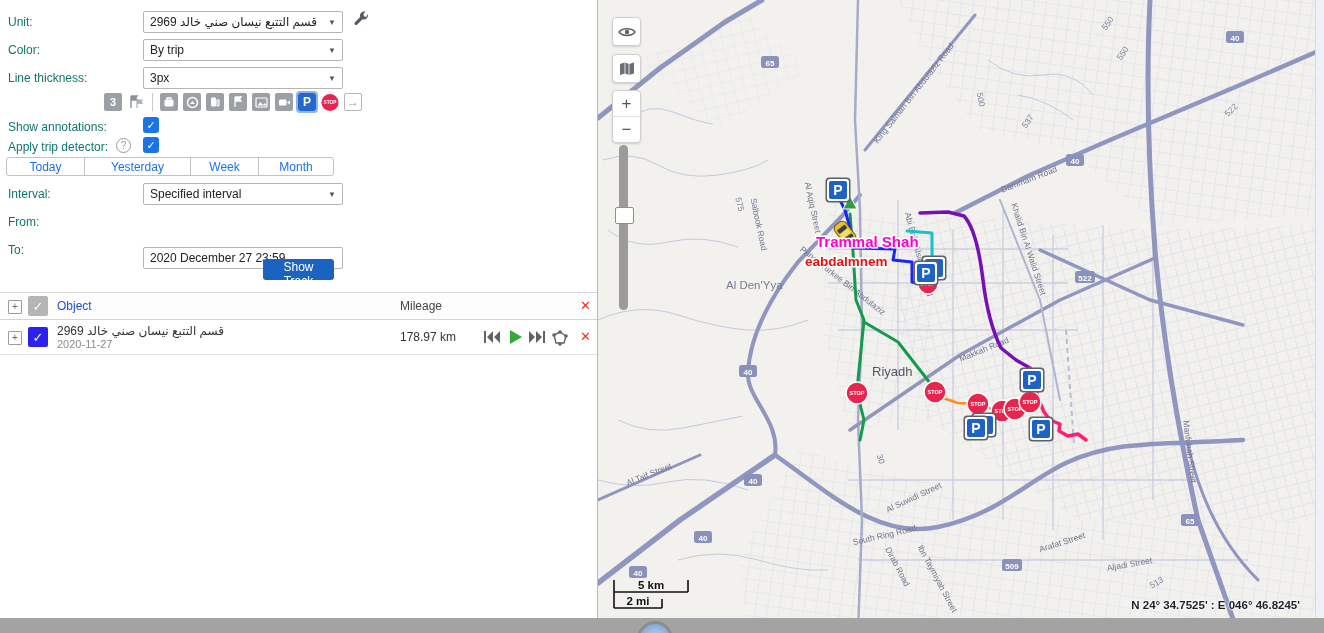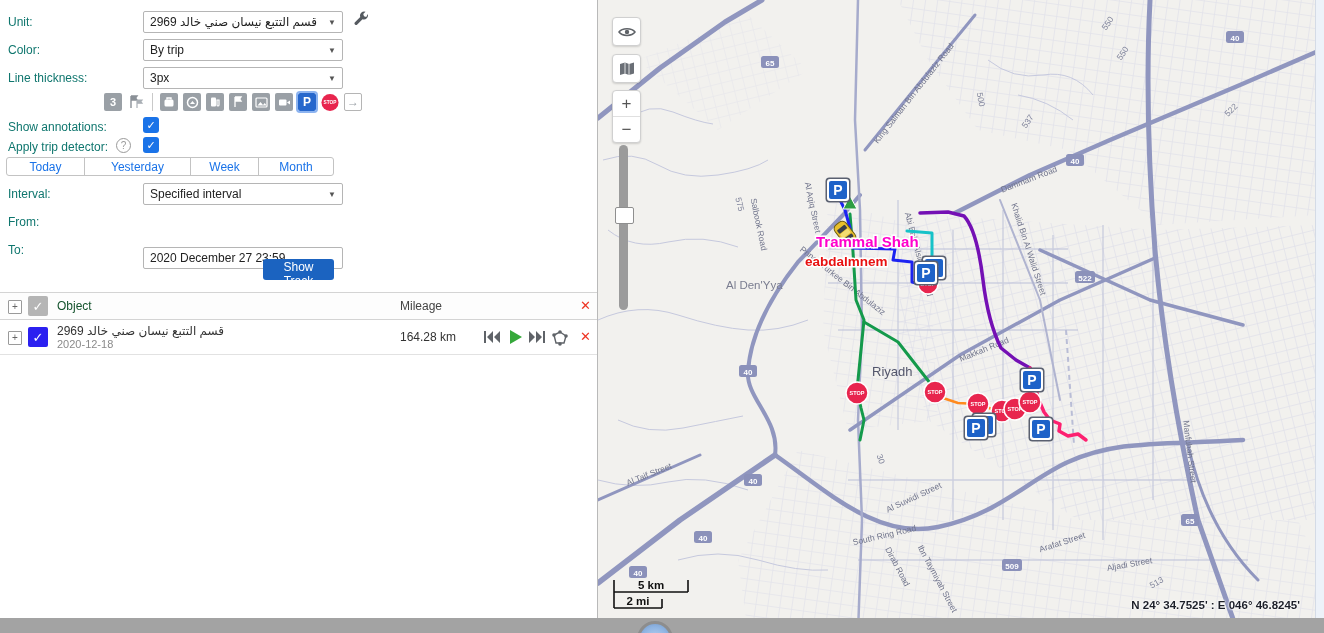--- a/index.html
+++ b/index.html
@@ -32,21 +32,21 @@
   #show-track{position:absolute;left:263px;top:259px;width:71px;height:21px;background:#1b63c0;color:#fff;border:none;border-radius:3px;
               font-family:"Liberation Sans",sans-serif;font-size:12px;cursor:pointer;}
   
   #track-table{position:absolute;left:0;top:292px;width:597px;}
   .t-head{position:relative;height:26px;border-top:1px solid #d4d4d4;border-bottom:1px solid #d4d4d4;background:#fdfdfd;}
   .t-row{position:relative;height:34px;border-bottom:1px solid #e2e2e2;background:#fff;}
   .expander{position:absolute;left:8px;width:12px;height:12px;border:1px solid #9a9a9a;border-radius:1px;background:#fff;color:#666;
             font-size:10px;line-height:10px;display:flex;align-items:center;justify-content:center;cursor:pointer;}
   .tbl-check{position:absolute;left:28px;width:20px;height:20px;border-radius:2px;color:#fff;font-weight:bold;font-size:13px;
              display:flex;align-items:center;justify-content:center;cursor:pointer;}
-  .obj-head{position:absolute;left:57px;top:6px;color:#14532d;}
+  .obj-head{position:absolute;left:57px;top:6px;color:#1d4ed8;}
   .mil-head{position:absolute;left:400px;top:6px;color:#444;}
   .red-x{position:absolute;left:580px;color:#ee3322;font-weight:bold;font-size:13px;cursor:pointer;}
   .unit-name{position:absolute;left:57px;top:4px;color:#333;font-size:12px;white-space:nowrap;}
   .unit-date{position:absolute;left:57px;top:18px;color:#8a8a8a;font-size:11px;}
   .mileage-val{position:absolute;left:400px;top:10px;color:#333;}
   .pb{position:absolute;top:10px;width:18px;height:14px;cursor:pointer;}
   
   #map{position:absolute;left:598px;top:0;width:718px;height:633px;background:#f2f1ee;overflow:hidden;}
   #right-strip{position:absolute;right:0;top:0;width:8px;height:633px;background:#edf2f9;border-left:1px solid #d4dbe6;}
   .map-btn{position:absolute;width:27px;height:27px;background:#fff;border:1px solid #d0d0d0;border-radius:4px;
@@ -191,22 +191,22 @@
       <span class="obj-head">Object</span>
       <span class="mil-head">Mileage</span>
       <span class="red-x" style="top:5px">✕</span>
     </div>
     <div class="t-row">
       <div class="expander" style="top:11px">+</div>
       <div class="tbl-check" style="top:7px;background:#2b20f0">
         <span>✓</span>
         </div>
       <span class="unit-name">قسم التتبع نيسان صني خالد 2969</span>
-      <span class="unit-date">2020-12-18</span>
-      <span class="mileage-val">164.28 km</span>
+      <span class="unit-date">2020-11-27</span>
+      <span class="mileage-val">178.97 km</span>
       <svg class="pb" style="left:483px" viewBox="0 0 18 14">
         <rect x="1" y="1" width="2" height="12" fill="#5f6368"></rect>
           <path d="M10 1 L4 7 l6 6 z M17 1 l-6 6 6 6 z" fill="#5f6368"></path>
         </svg>
       <svg class="pb" style="left:507px" viewBox="0 0 14 14">
         <path d="M1 0 L13 7 L1 14 z" fill="#35a83a"></path>
         </svg>
       <svg class="pb" style="left:528px" viewBox="0 0 18 14">
         <rect x="15" y="1" width="2" height="12" fill="#5f6368"></rect>
           <path d="M8 1 l6 6 -6 6 z M1 1 l6 6 -6 6 z" fill="#5f6368"></path>

